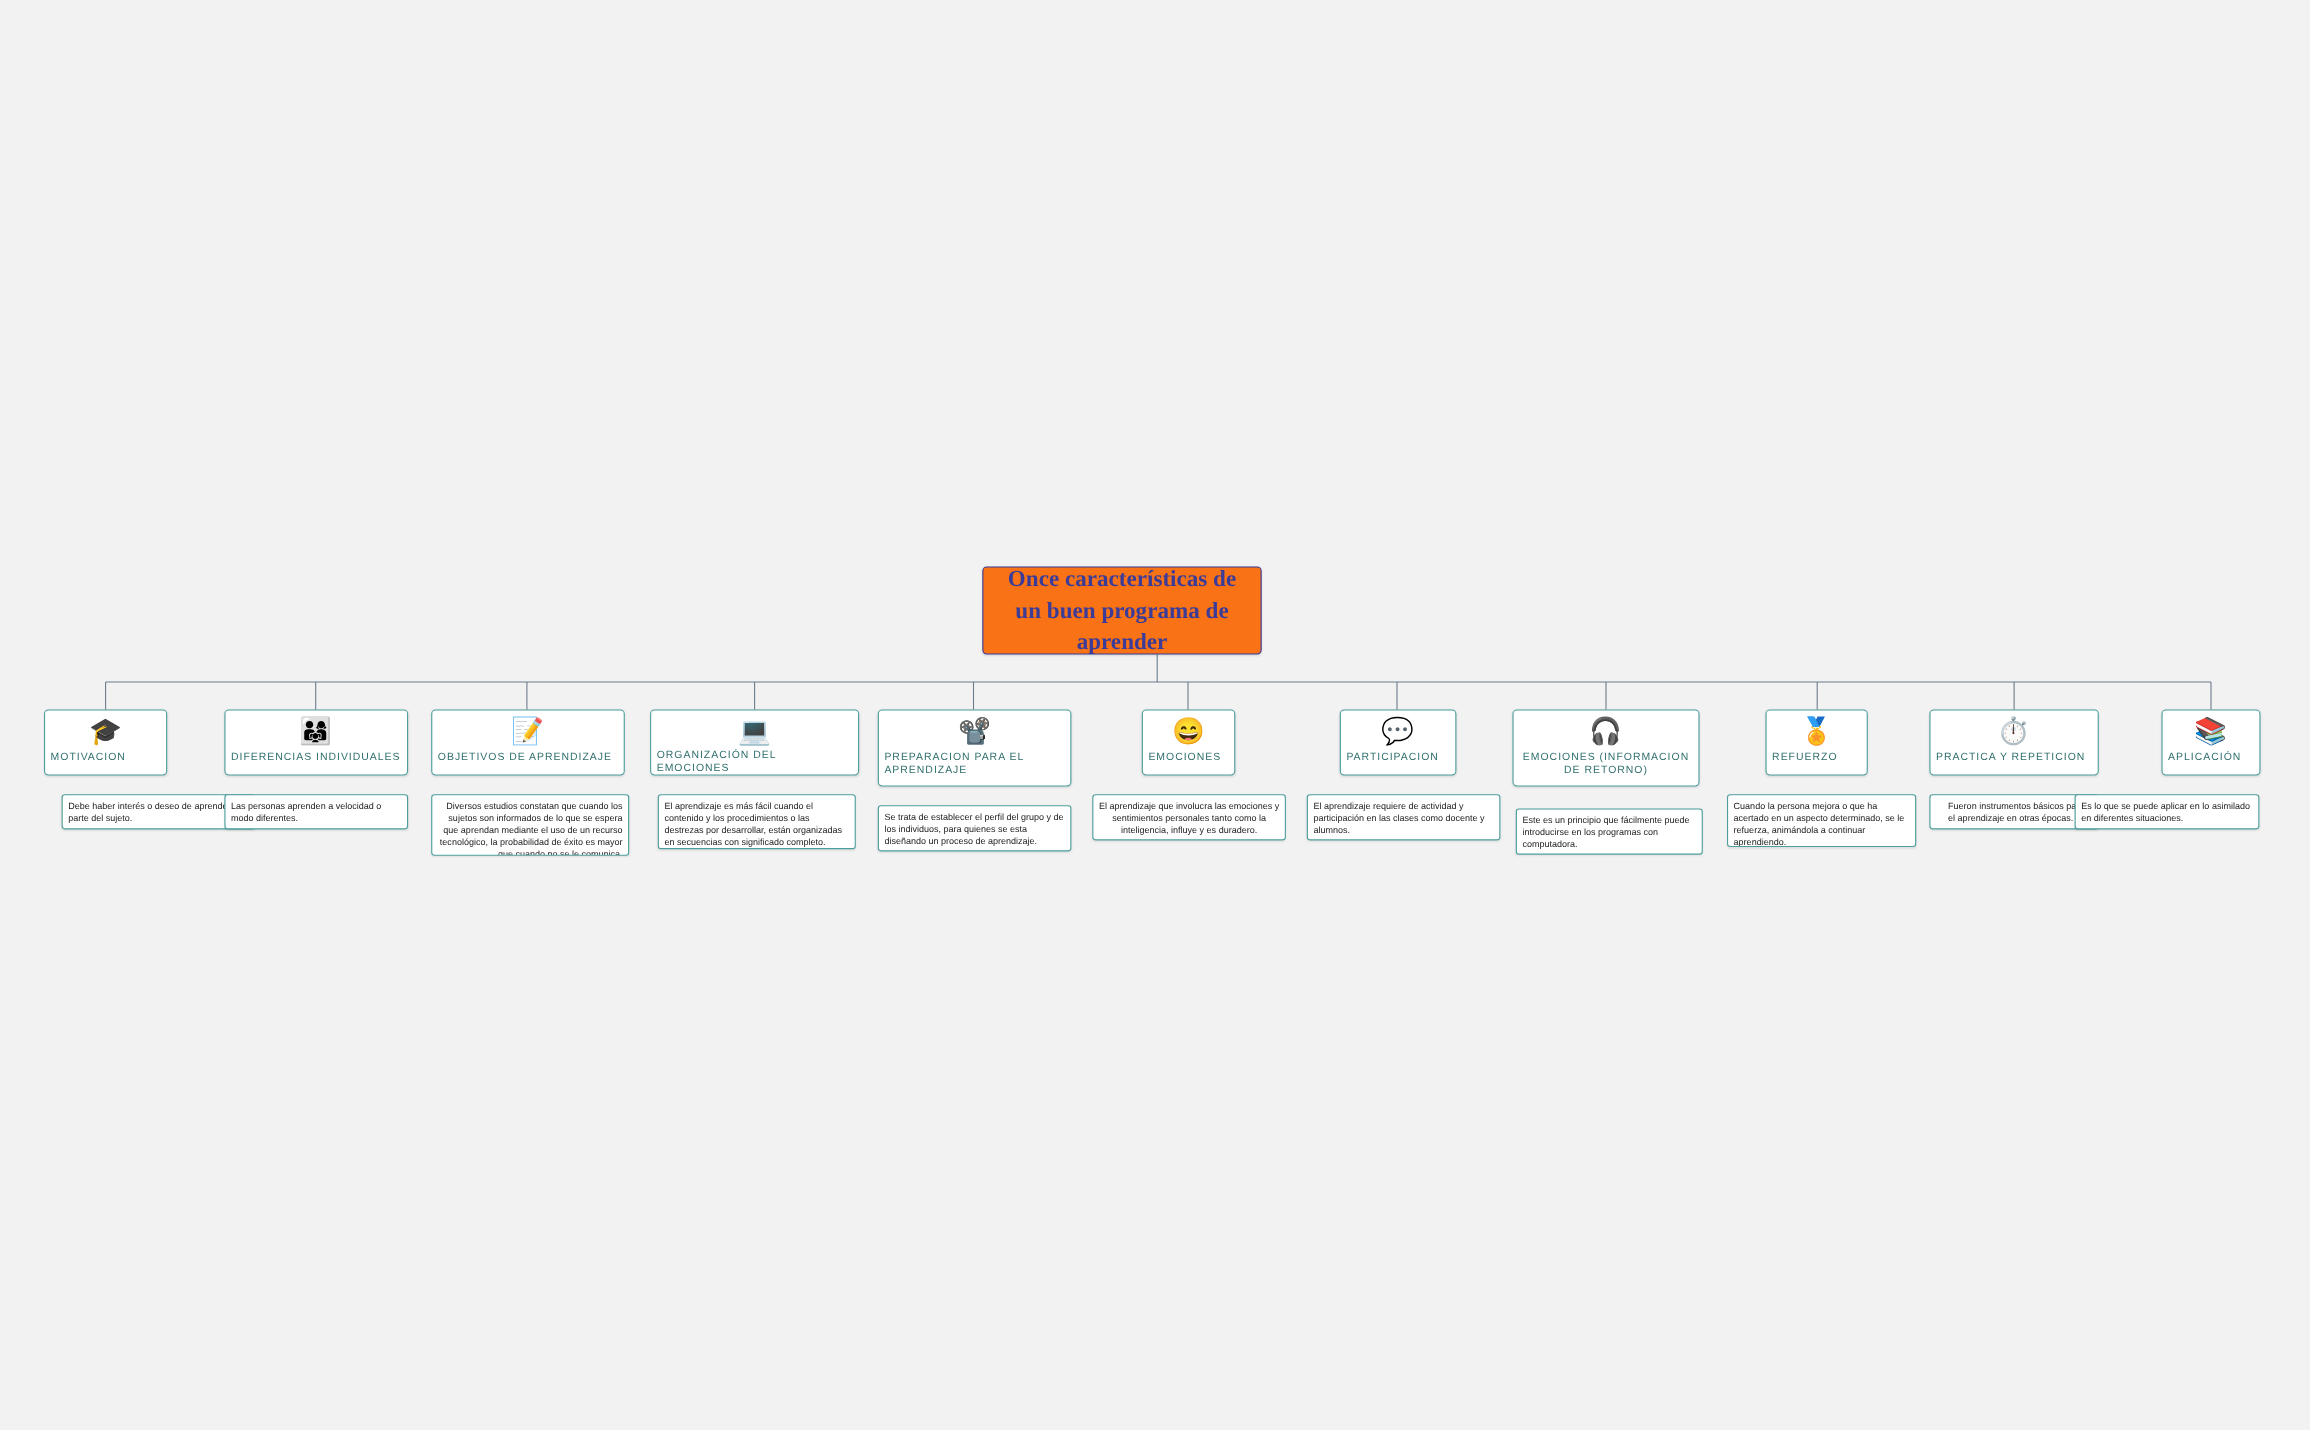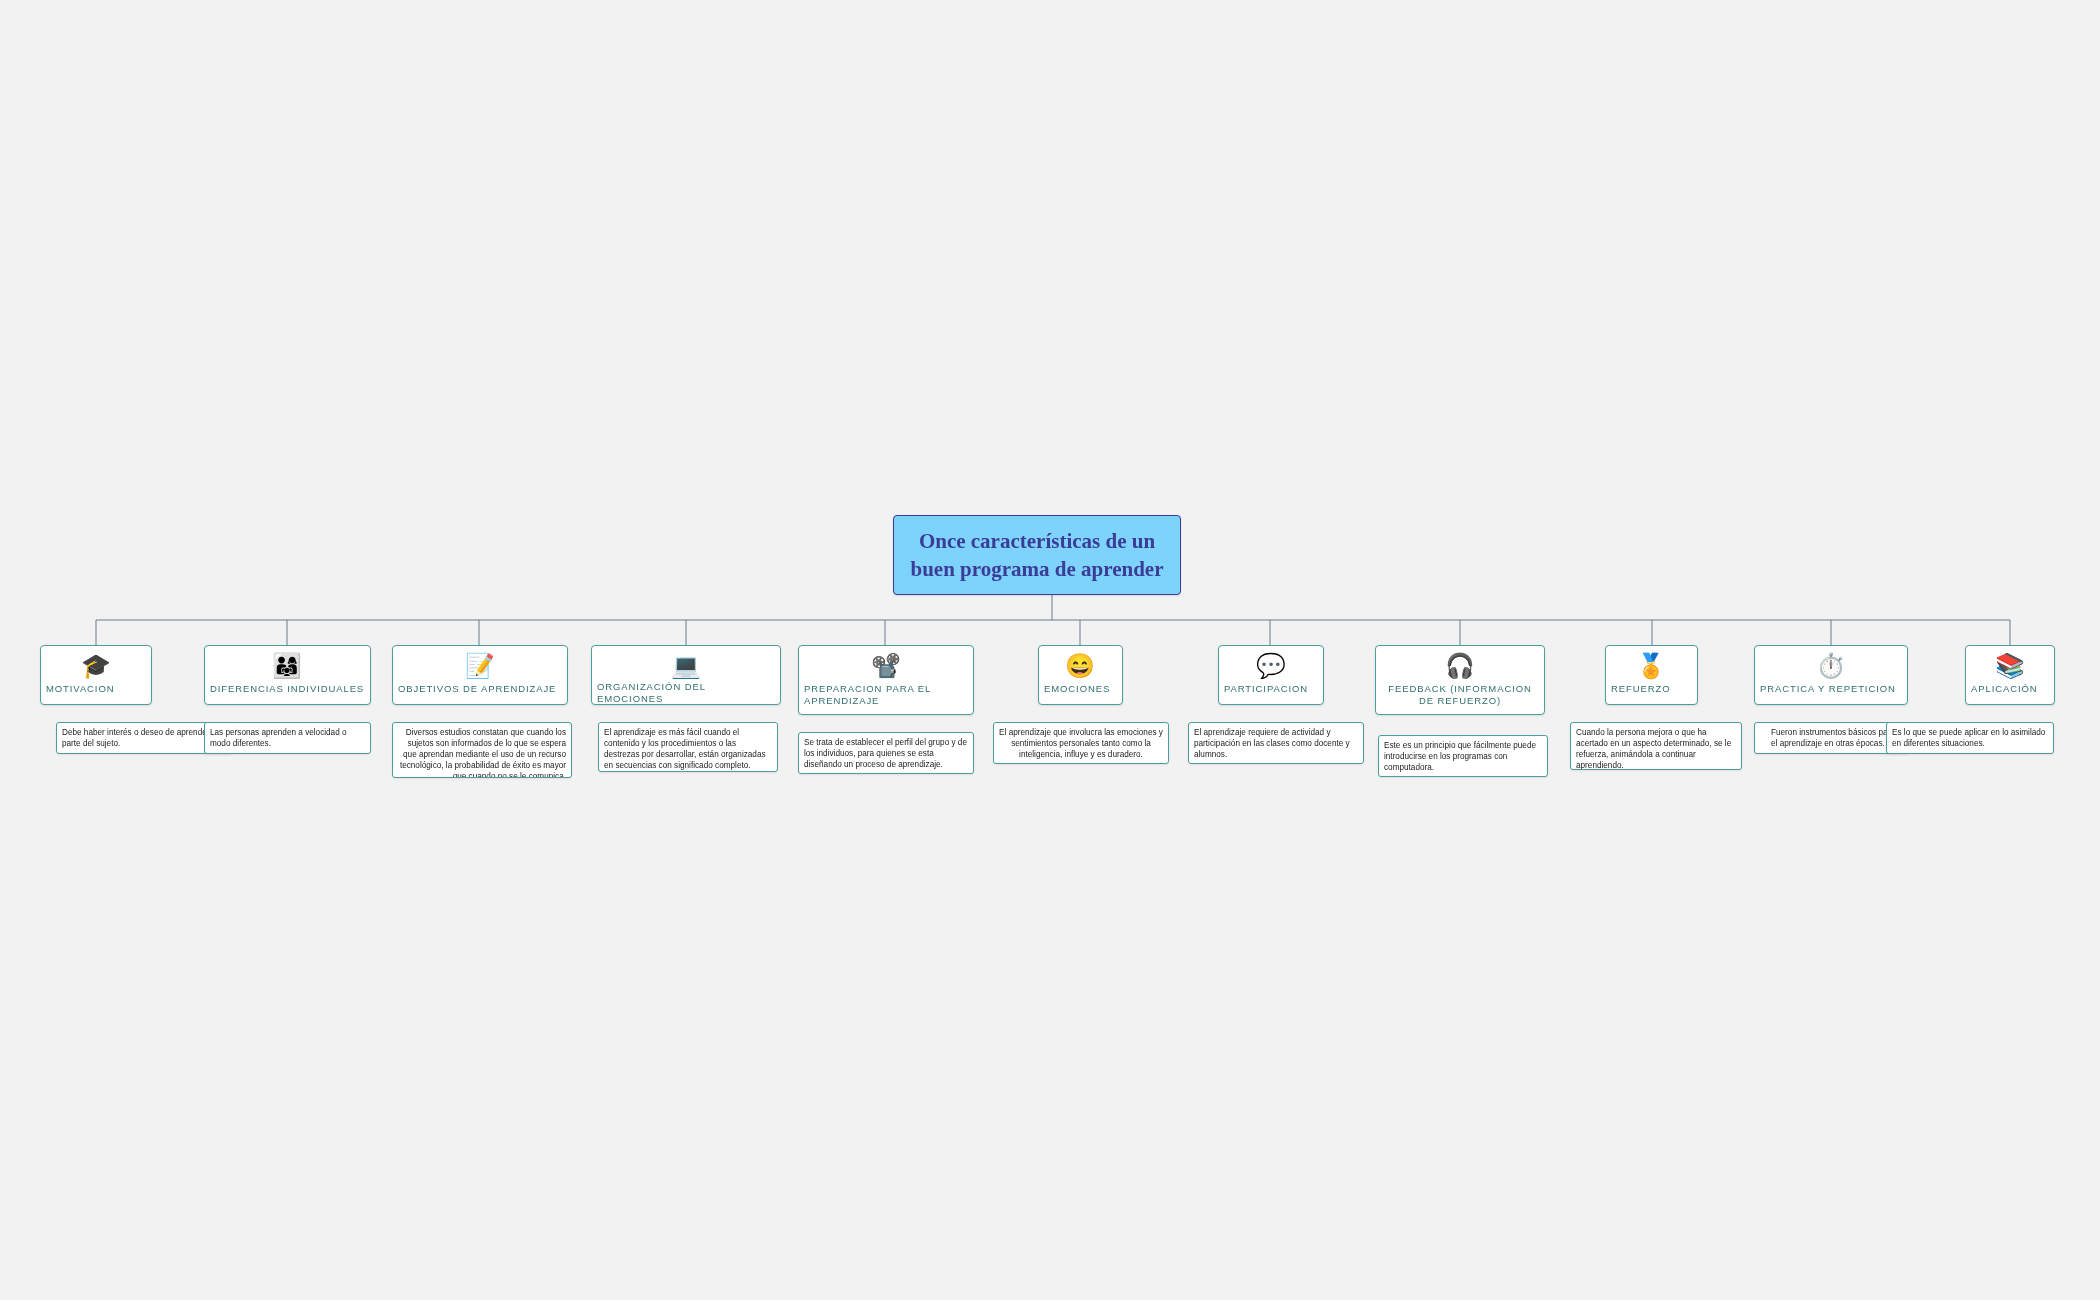--- a/index.html
+++ b/index.html
@@ -28,24 +28,24 @@
     width: 2100px;
     height: 1300px;
     pointer-events: none;
   }
 
   
   .root-node {
     position: absolute;
     left: 893px;
     top: 515px;
-    width: 288px;
+    width: 254px;
     height: 80px;
     box-sizing: border-box;
-    background: #7dd3fc;
+    background: #f97316;
     border: 1.5px solid #3b3b98;
     border-radius: 4px;
     display: flex;
     align-items: center;
     justify-content: center;
     box-shadow: 0 1px 2px rgba(0,0,0,0.10);
   }
   .root-title {
     color: #3b3b98;
     font-family: "Liberation Serif", serif;
@@ -168,21 +168,21 @@
   <div class="branch-desc" style="left:993px; top:722px; width:176px; height:42px;text-align:center;">El aprendizaje que involucra las emociones y sentimientos personales tanto como la inteligencia, influye y es duradero.</div>
 
   <div class="branch-head" style="left:1218px; top:645px; width:106px; height:60px;">
     <span class="branch-icon">💬</span>
     <span class="branch-label">PARTICIPACION</span>
   </div>
   <div class="branch-desc" style="left:1188px; top:722px; width:176px; height:42px;">El aprendizaje requiere de actividad y participación en las clases como docente y alumnos.</div>
 
   <div class="branch-head" style="left:1375px; top:645px; width:170px; height:70px;">
     <span class="branch-icon">🎧</span>
-    <span class="branch-label" style="text-align:center;">FEEDBACK (INFORMACION DE REFUERZO)</span>
+    <span class="branch-label" style="text-align:center;">EMOCIONES (INFORMACION DE RETORNO)</span>
   </div>
   <div class="branch-desc" style="left:1378px; top:735px; width:170px; height:42px;">Este es un principio que fácilmente puede introducirse en los programas con computadora.</div>
 
   <div class="branch-head" style="left:1605px; top:645px; width:93px; height:60px;">
     <span class="branch-icon">🏅</span>
     <span class="branch-label">REFUERZO</span>
   </div>
   <div class="branch-desc" style="left:1570px; top:722px; width:172px; height:48px;">Cuando la persona mejora o que ha acertado en un aspecto determinado, se le refuerza, animándola a continuar aprendiendo.</div>
 
   <div class="branch-head" style="left:1754px; top:645px; width:154px; height:60px;">

